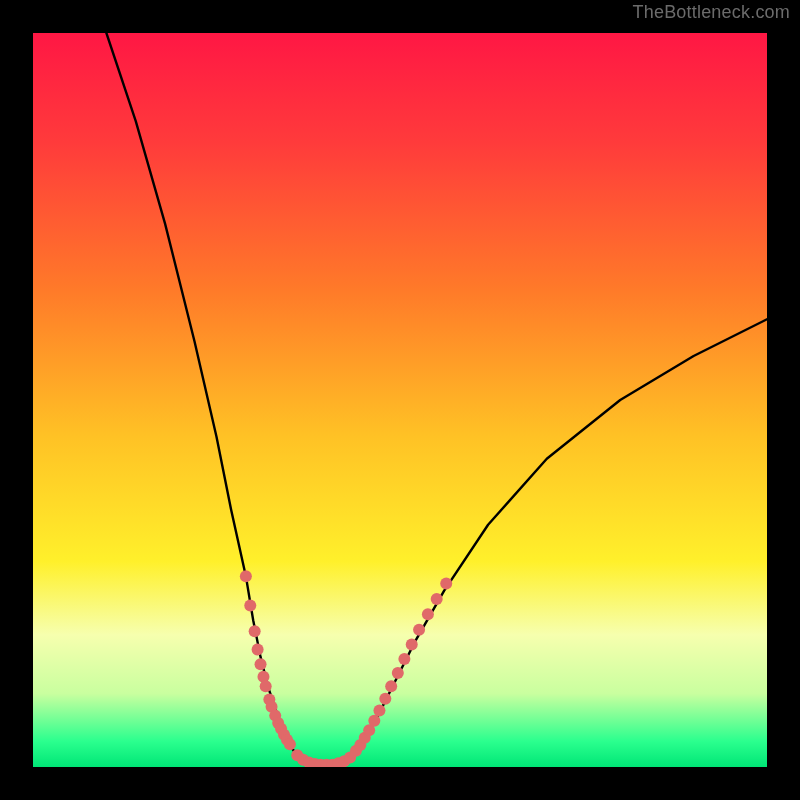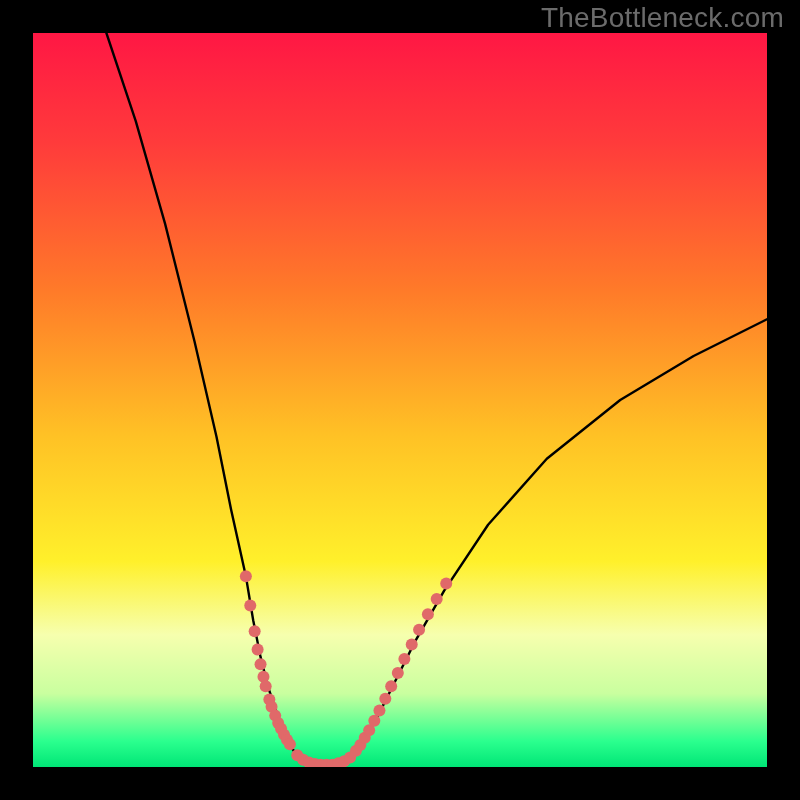--- a/index.html
+++ b/index.html
@@ -16,23 +16,23 @@
     height: 800px;
     position: relative;
     background: #000;
   }
   svg {
     display: block;
   }
   .watermark {
     position: absolute;
     top: 2px;
-    right: 16px;
+    right: 10px;
     color: #6b6b6b;
-    font-size: 28px;
+    font-size: 18px;
     font-weight: 500;
     letter-spacing: 0.2px;
     pointer-events: none;
   }
 </style>
 </head>
 <body>
 
 <div class="chart-wrap">
 

